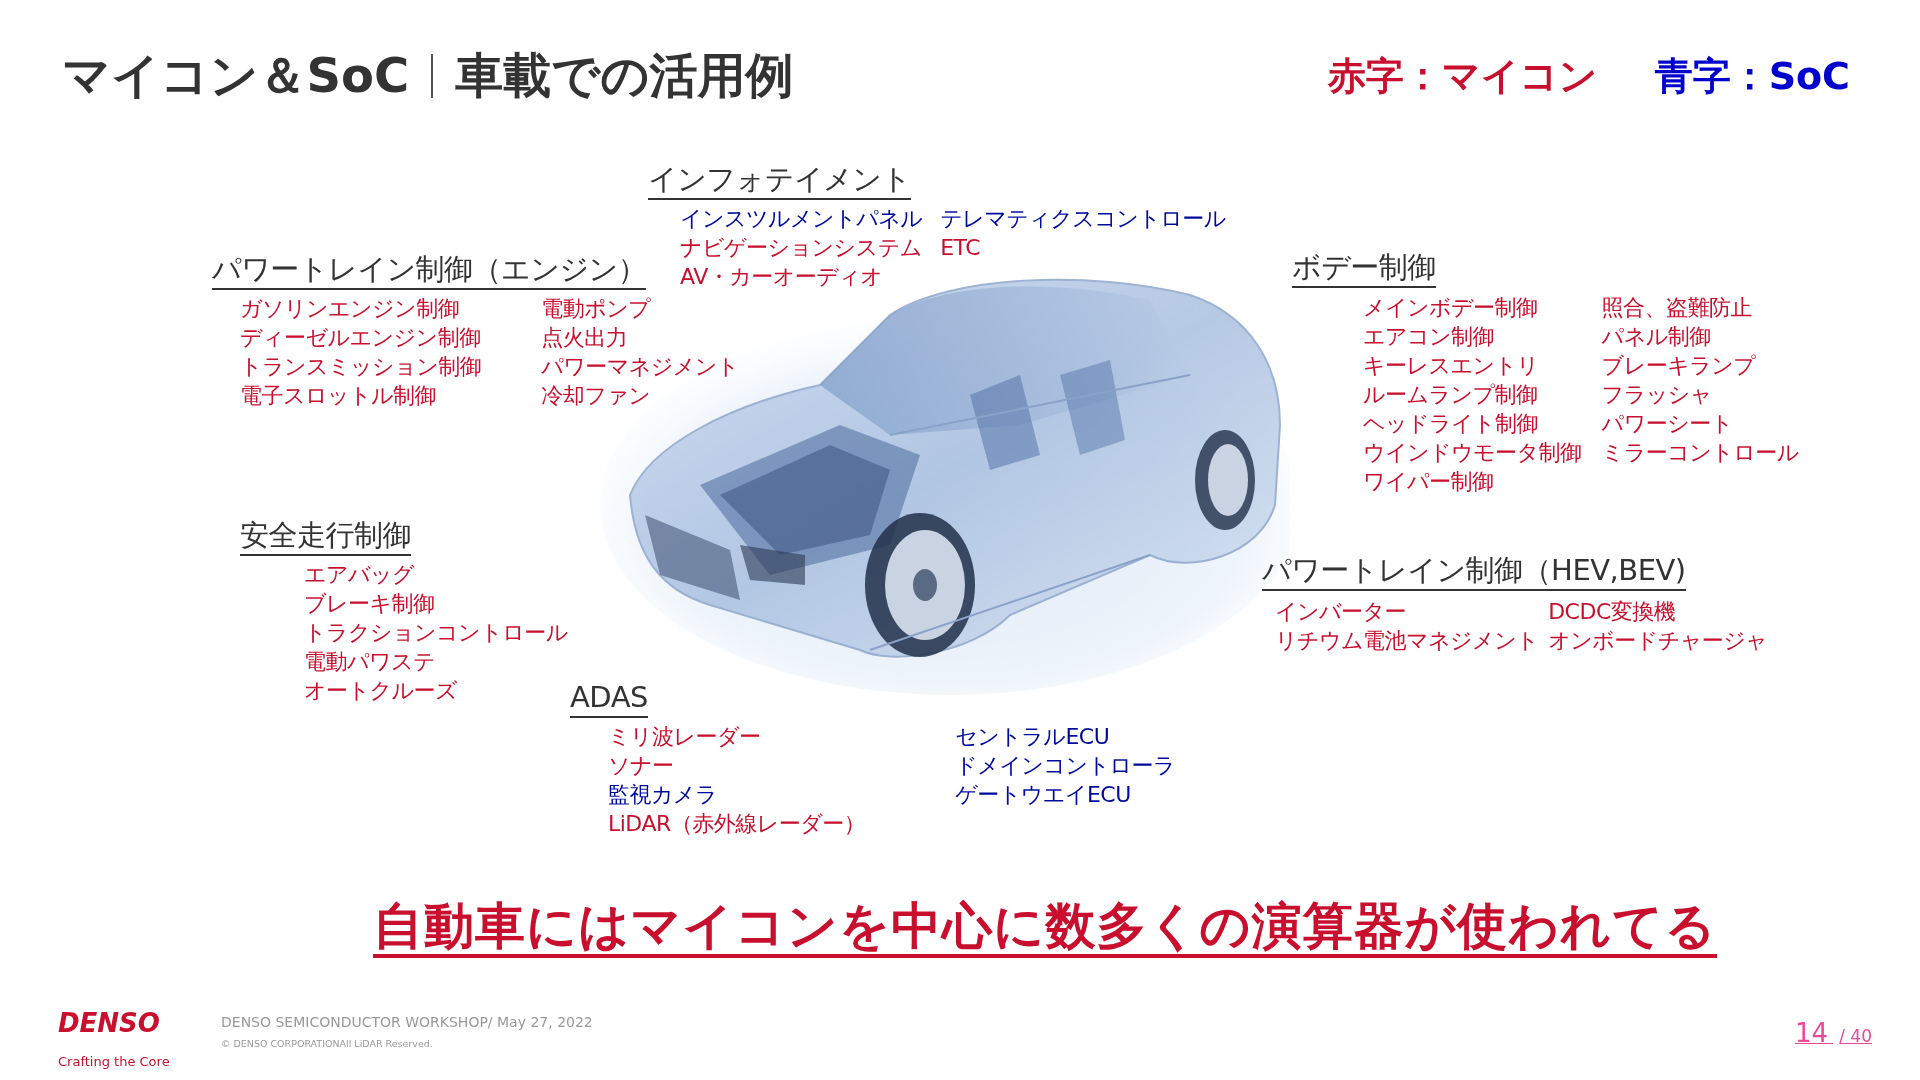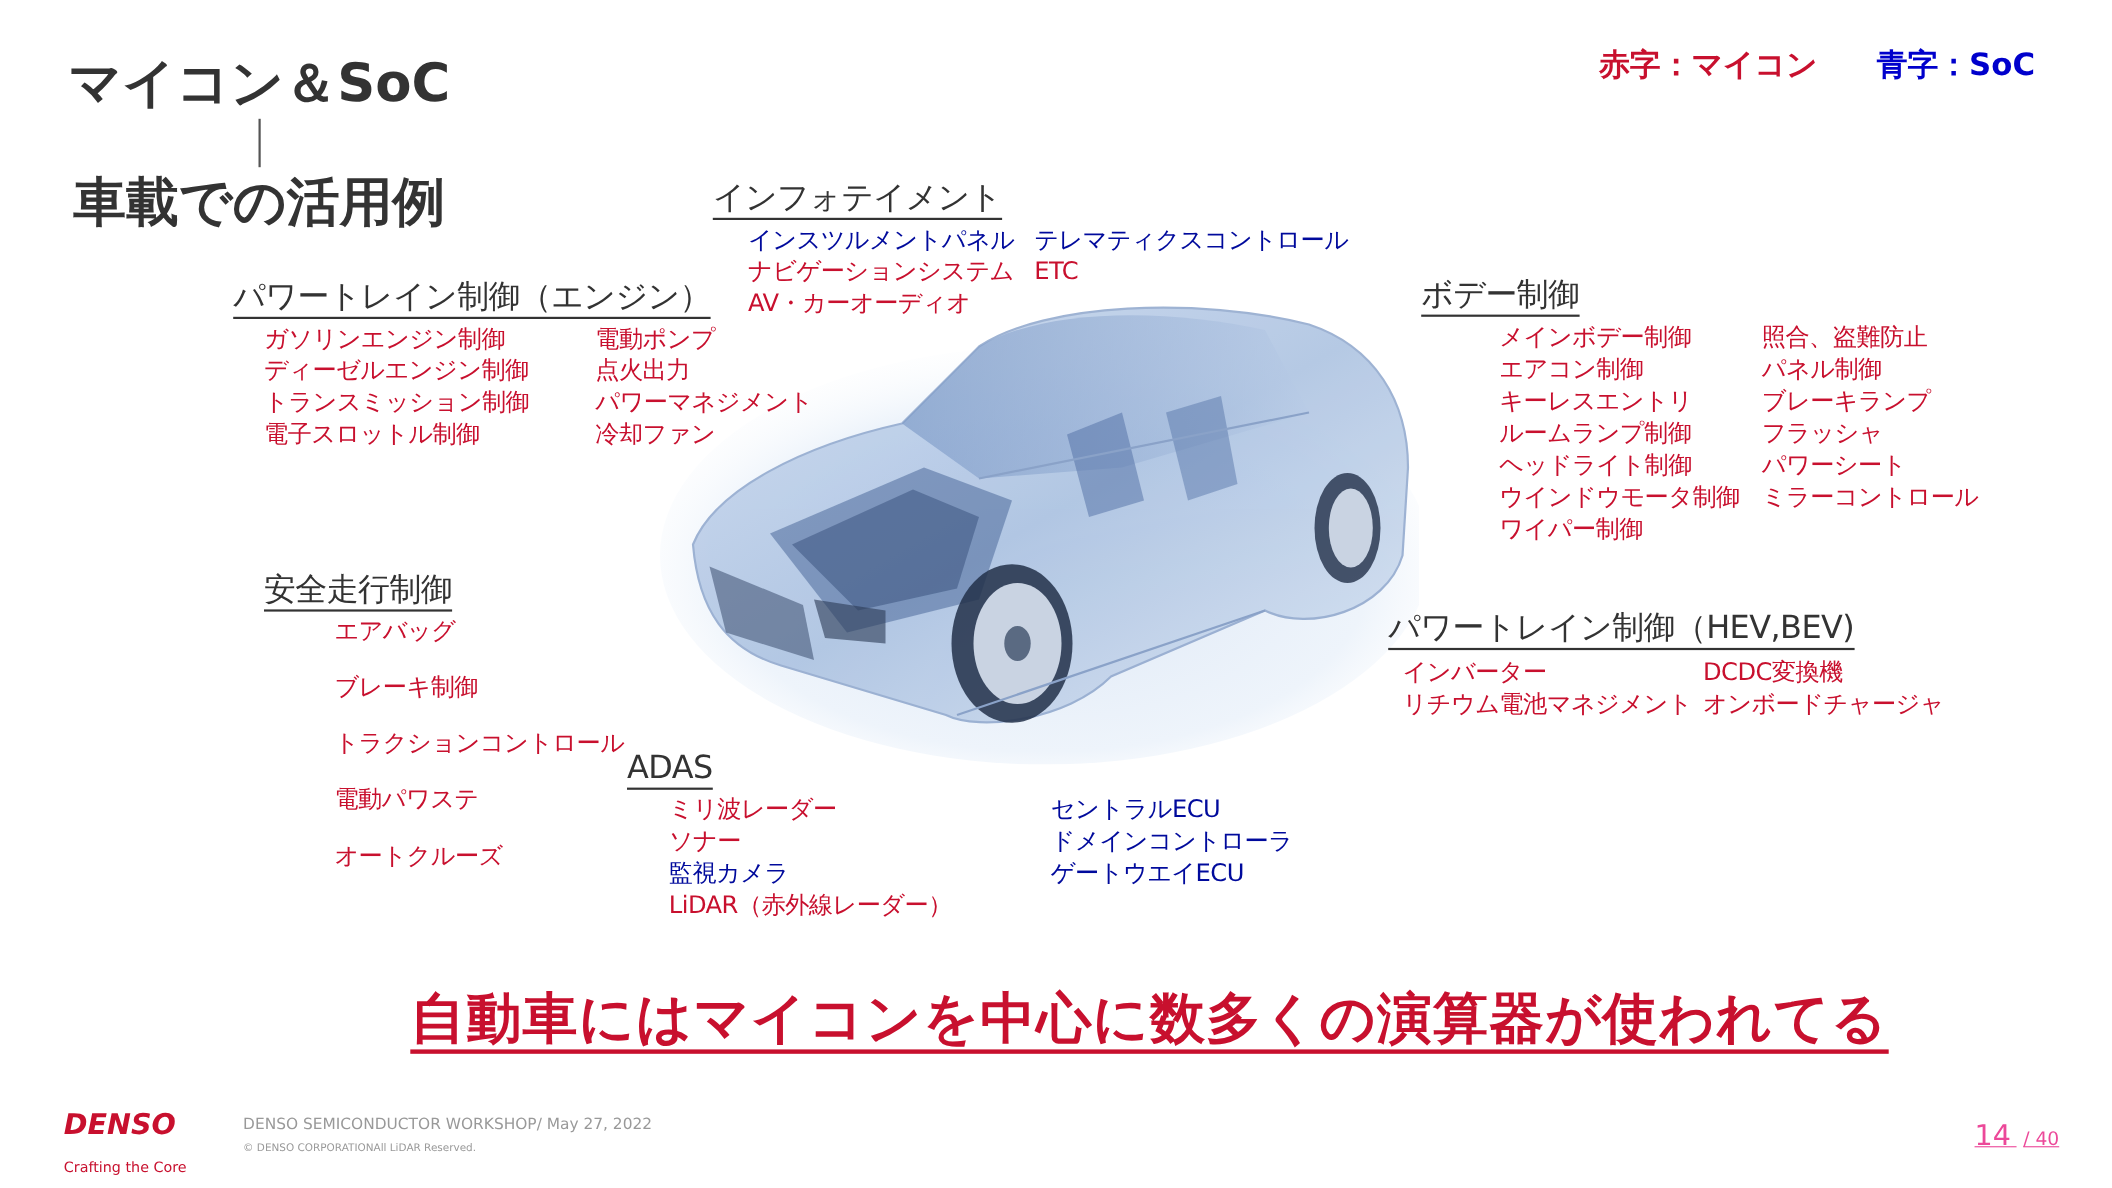--- a/index.html
+++ b/index.html
@@ -2,47 +2,47 @@
 <html><head>
   <meta charset="utf-8">
   <style>
     * { box-sizing: border-box; margin: 0; padding: 0; }
     html, body { width: 1920px; height: 1080px; background: #ffffff; overflow: hidden; }
     body { position: relative; font-family: "DejaVu Sans", "Liberation Sans", sans-serif; color: #333; }
 
     .title {
       position: absolute; left: 62px; top: 44px;
       font-size: 48px; font-weight: bold; color: #333333; letter-spacing: 0px;
-      display: flex; align-items: center; white-space: nowrap; flex-direction: column;
+      display: flex; align-items: center; white-space: nowrap;
     }
     .title .sep { display: inline-block; width: 2px; height: 44px; background: #555; margin: 0 22px; }
 
     .legend {
-      position: absolute; right: 70px; top: 40px;
-      font-size: 28px; font-weight: bold; white-space: nowrap;
+      position: absolute; right: 70px; top: 51px;
+      font-size: 38px; font-weight: bold; white-space: nowrap;
     }
     .legend .red { color: #c8102e; }
     .legend .blue { color: #0000cc; margin-left: 44px; }
 
     .red-t { color: #c8102e; }
     .blue-t { color: #000a9c; }
 
     .car-image {
       position: absolute; left: 590px; top: 255px; width: 700px; height: 440px;
     }
 
     .group { position: absolute; white-space: nowrap; }
     .group .heading {
       font-size: 29px; color: #333333; display: inline-block;
       border-bottom: 2px solid #333; line-height: 34px; padding-bottom: 2px;
       font-weight: normal; letter-spacing: -0.5px;
     }
     .items { display: grid; column-gap: 18px; font-size: 22px; line-height: 29px; letter-spacing: -0.5px; }
     .items.two { grid-template-columns: auto auto; grid-auto-flow: column; }
-    .items.one { grid-template-columns: auto; gap: 22px; }
+    .items.one { grid-template-columns: auto; }
 
     #g-pt-engine { left: 212px; top: 252px; }
     #g-pt-engine .items { margin-left: 28px; margin-top: 4px; grid-template-rows: repeat(4, 29px); column-gap: 60px; }
 
     #g-info { left: 648px; top: 162px; }
     #g-info .items { margin-left: 32px; margin-top: 4px; grid-template-rows: repeat(3, 29px); column-gap: 18px; }
 
     #g-body { left: 1292px; top: 250px; }
     #g-body .items { margin-left: 71px; margin-top: 5px; grid-template-rows: repeat(7, 29px); column-gap: 20px; }
 

